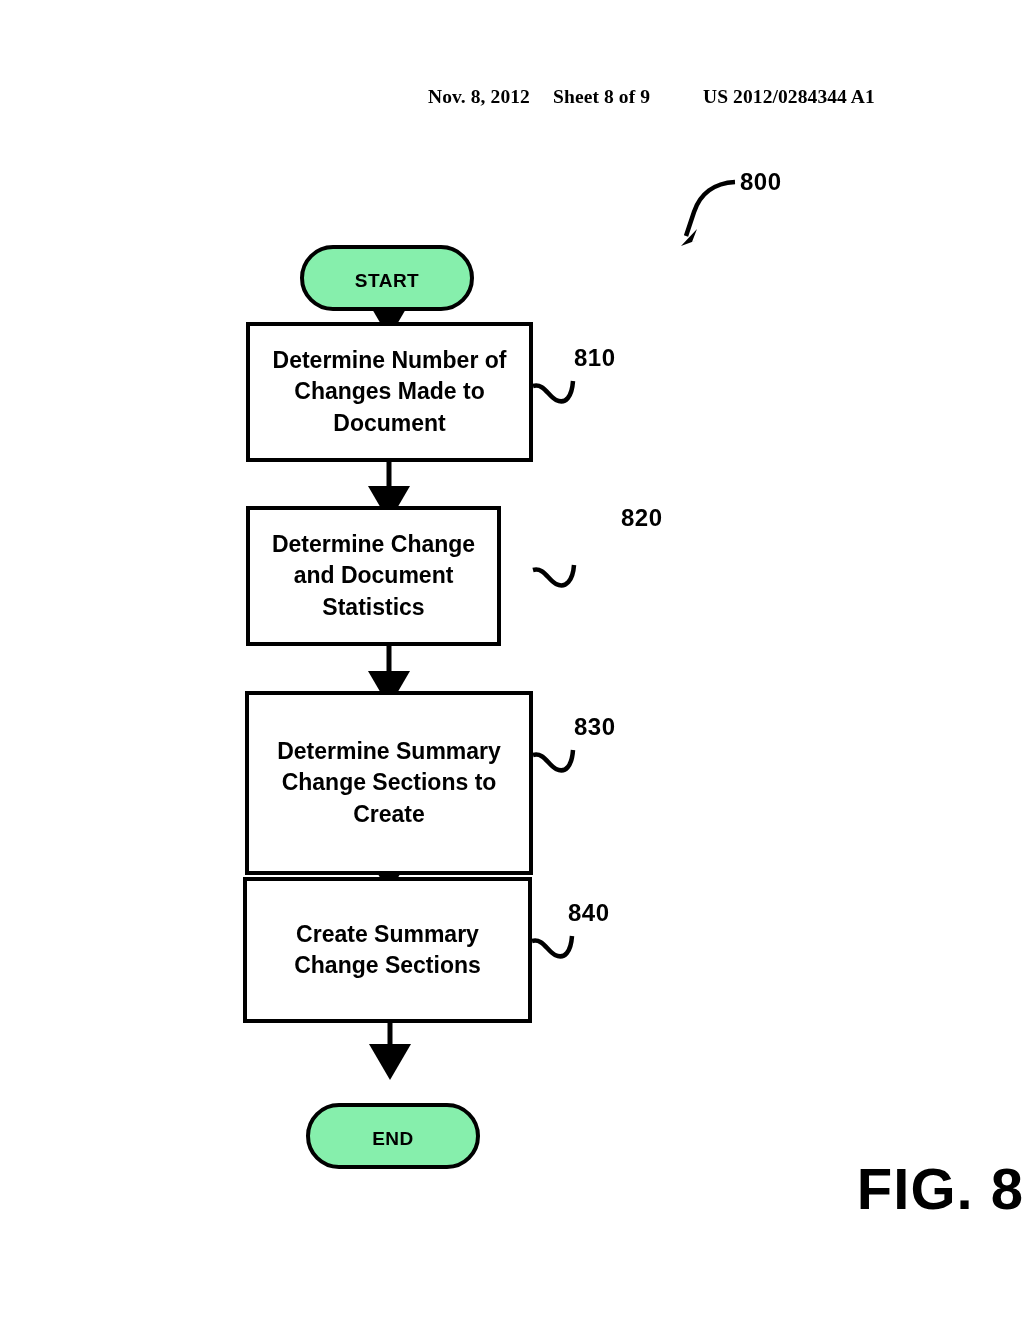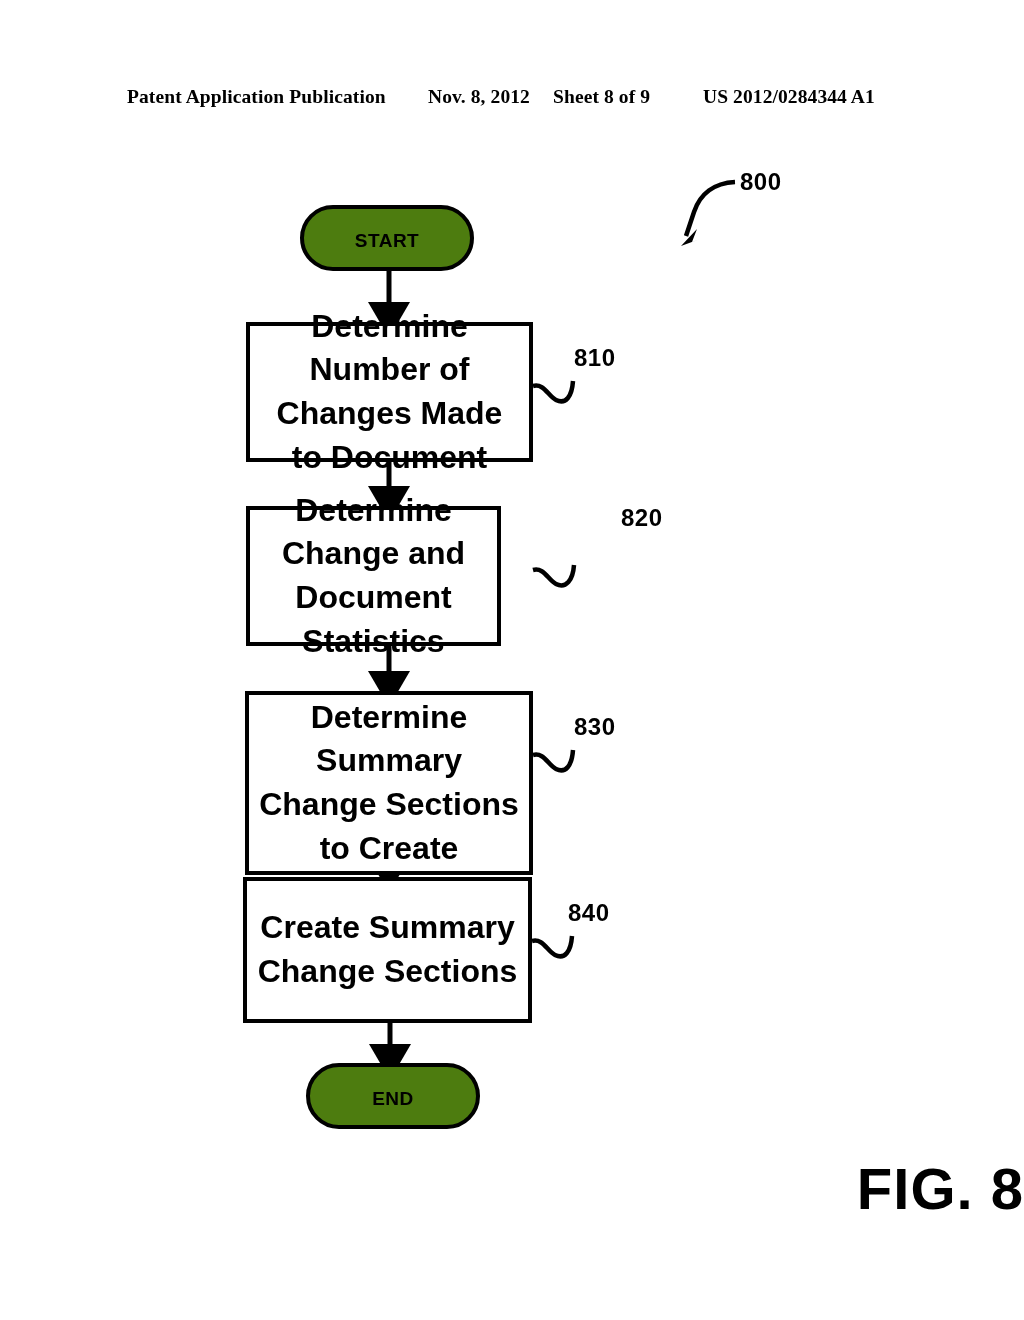--- a/index.html
+++ b/index.html
@@ -42,24 +42,25 @@
     width: 1024px;
     height: 1320px;
   }
 
   
   .terminator {
     position: absolute;
     box-sizing: border-box;
     border: 4.5px solid #000000;
     border-radius: 999px;
-    background: #4d7c0f;
+    background: #86efac;
     display: flex;
     align-items: center;
     justify-content: center;
+    margin-top: 40px;
   }
   .terminator .term-label {
     font-family: "Liberation Sans", sans-serif;
     font-weight: bold;
     font-size: 27px;
     letter-spacing: 0.5px;
     font-variant: small-caps;
     text-transform: lowercase;
   }
   .terminator .term-label::first-letter {
@@ -75,21 +76,21 @@
     border: 4.5px solid #000000;
     background: #ffffff;
     display: flex;
     align-items: center;
     justify-content: center;
     text-align: center;
   }
   .process-box .box-label {
     font-family: "Liberation Sans", sans-serif;
     font-weight: bold;
-    font-size: 32px;
+    font-size: 23px;
     line-height: 1.36;
     padding: 0 8px;
   }
   #box-810 { left: 246px; top: 322px;  width: 287px; height: 140px; }
   #box-820 { left: 246px; top: 506px;  width: 255px; height: 140px; }
   #box-830 { left: 245px; top: 691px;  width: 288px; height: 184px; }
   #box-840 { left: 243px; top: 877px;  width: 289px; height: 146px; }
 
   
   .ref-label {
@@ -120,21 +121,20 @@
   }
   #fig-caption .cap-inner {
     display: inline-block;
     margin-left: -240px;
   }
 </style>
 </head>
 <body>
 
 <div class="page-header">
-  <span class="hdr-pub">Patent Application Publication</span>
   <span class="hdr-date">Nov. 8, 2012</span>
   <span class="hdr-sheet">Sheet 8 of 9</span>
   <span class="hdr-number">US 2012/0284344 A1</span>
 </div>
 
 <svg id="flow-canvas" viewBox="0 0 1024 1320" xmlns="http://www.w3.org/2000/svg">
   <defs>
     <marker id="arrowhead" markerWidth="11" markerHeight="11" refX="2.2" refY="4.2" orient="auto" markerUnits="strokeWidth">
       <path d="M0,0 L0,8.4 L7.2,4.2 z" fill="#000000"></path>
     </marker>

